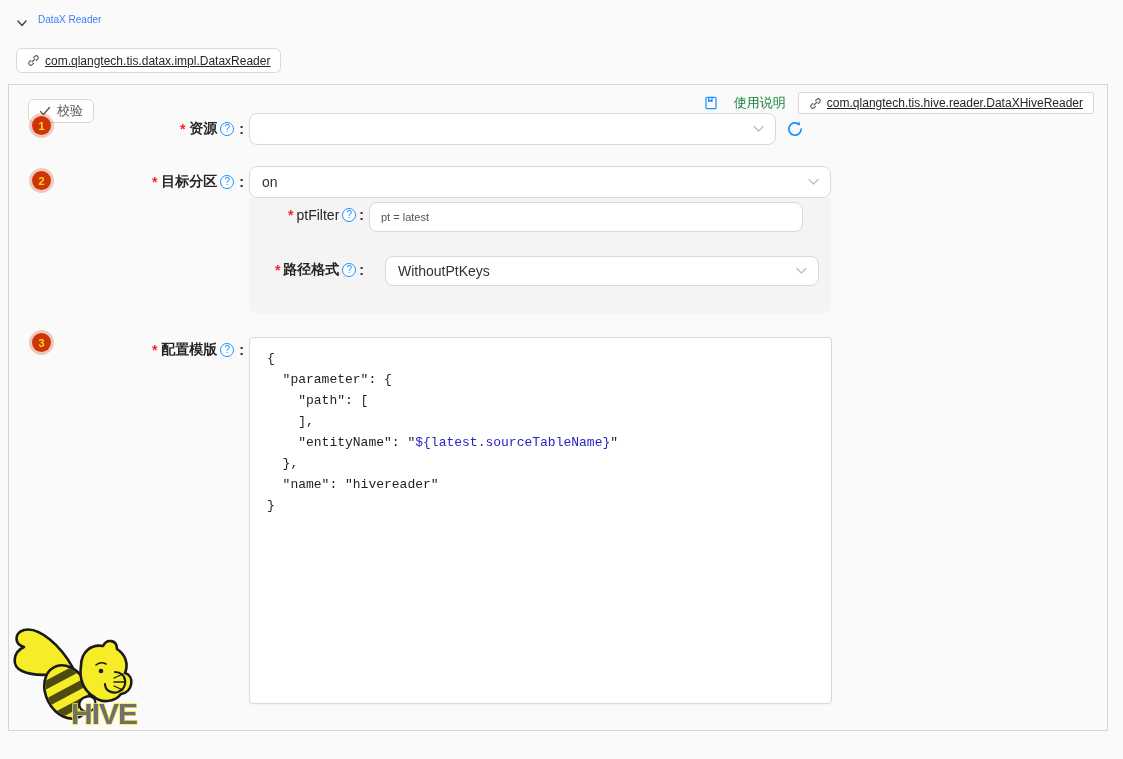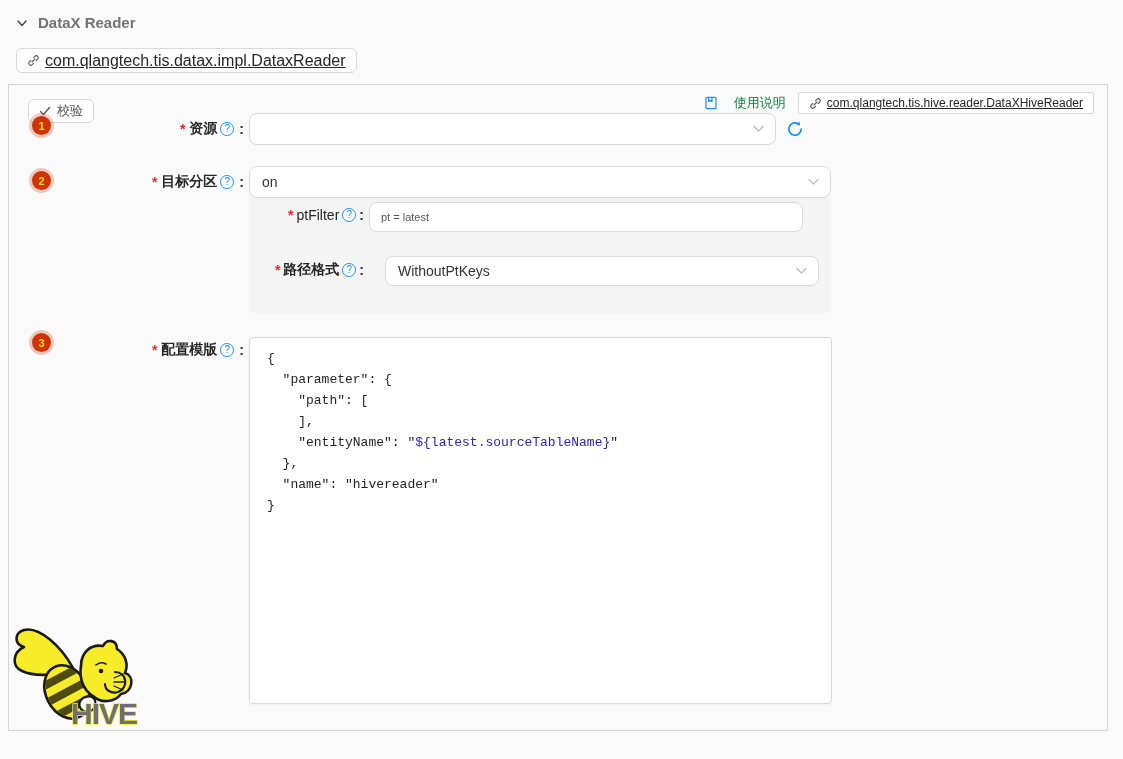--- a/index.html
+++ b/index.html
@@ -8,26 +8,26 @@
     background:#fafafa;
     font-family:"Liberation Sans","DejaVu Sans",sans-serif;
     color:#262626;
     position:relative;
     overflow:hidden;
   }
   .abs { position:absolute; }
 
   
   .collapse-chevron { left:15px; top:16px; width:14px; height:14px; cursor:pointer; }
-  .page-title { left:38px; top:14px; font-size:15px; font-weight:700; color:#737373; }
+  .page-title { left:38px; top:14px; font-size:10px; font-weight:400; color:#3b82f6; }
   .class-tag {
     display:inline-flex; align-items:center; gap:5px;
     left:16px; top:48px; height:25px; padding:0 10px;
     background:#fff; border:1px solid #d9d9d9; border-radius:6px;
-    font-size:16px; color:#262626; cursor:pointer;
+    font-size:12px; color:#262626; cursor:pointer;
   }
   .class-tag .tag-text { text-decoration:underline; }
 
   
   .panel {
     left:8px; top:84px; width:1100px; height:647px;
     border:1px solid #d5d5d5; background:#fafafa;
   }
   .validate-btn {
     left:19px; top:5px; height:24px; padding:0 10px;

